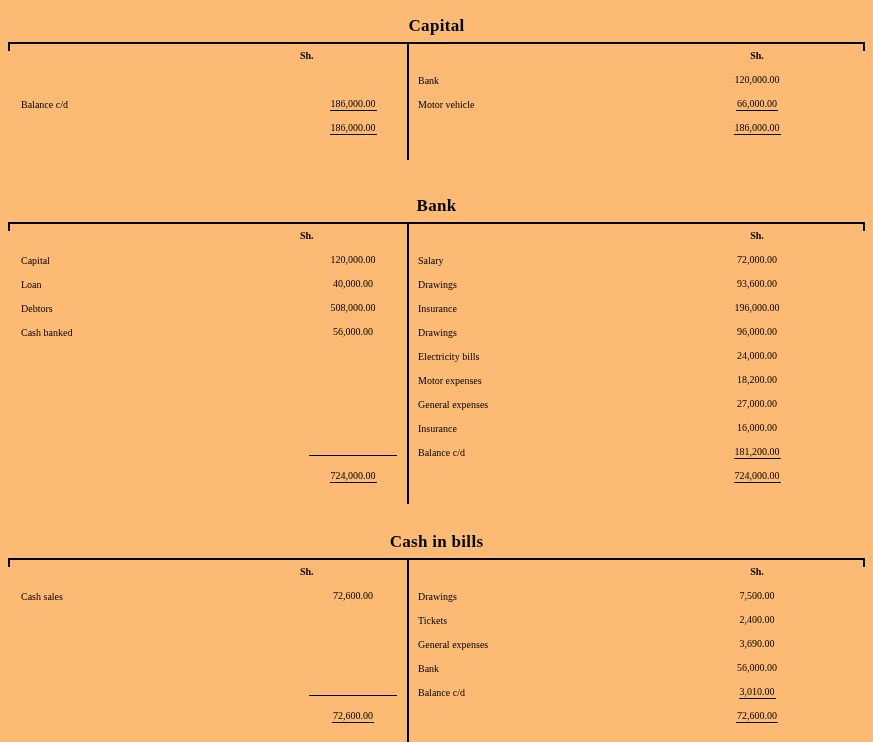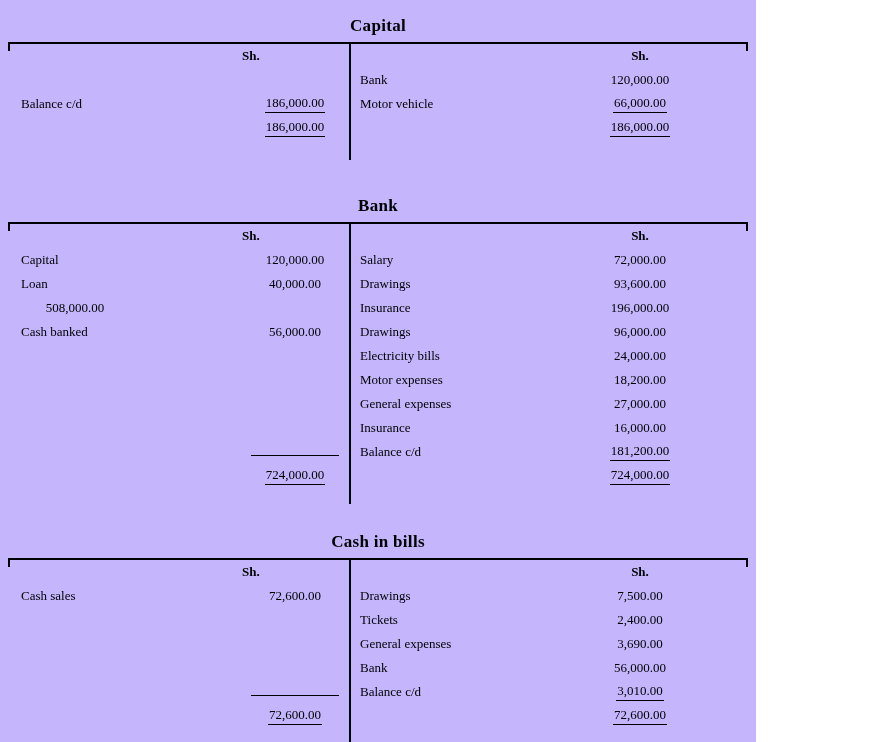--- a/index.html
+++ b/index.html
@@ -1,19 +1,19 @@
 <!DOCTYPE html>
 <html><head>
 <meta charset="utf-8">
 <style>
   * { box-sizing: border-box; }
   html, body { margin: 0; padding: 0; background: #ffffff; }
   .page {
-    width: 756px; height: 742px; overflow: hidden;
-    background: #c4b5fd; color: #000000;
+    width: 873px; height: 742px; overflow: hidden;
+    background: #fdba74; color: #000000;
     font-family: "Liberation Serif", serif;
     padding: 14px 8px 0 8px;
     position: relative;
   }
   .account { }
   .account.mt-bank { margin-top: 34px; }
   .account.mt-cash { margin-top: 26px; }
   .account-title {
     text-align: center; font-weight: bold; font-size: 17px;
     height: 28px; line-height: 24px; letter-spacing: 0.3px;
@@ -25,21 +25,21 @@
     content: ""; position: absolute; top: 0; width: 2px; height: 7px; background: #000;
   }
   .account-body::before { left: 0; }
   .account-body::after { right: 0; }
   .side { }
   .side.left  { width: 399px; padding-left: 13px; }
   .side.right { width: 458px; border-left: 2.5px solid #000; padding-left: 9px; padding-right: 54px; }
   .pb-capital { padding-bottom: 20px; }
   .pb-bank    { padding-bottom: 16px; }
   .pb-cash    { padding-bottom: 20px; }
-  .row { display: flex; align-items: center; height: 24px; font-size: 13px; }
+  .row { display: flex; align-items: center; height: 24px; font-size: 10px; }
   .row.header { font-weight: bold; }
   .lbl { flex: 1; white-space: nowrap; overflow: hidden; }
   .amt { width: 108px; text-align: center; white-space: nowrap; }
   .amt .val { display: inline-block; padding: 0 1px 1px 1px; }
   .amt .val.u { border-bottom: 1.4px solid #000; }
   .amt .rule { display: inline-block; width: 88px; height: 2px; border-bottom: 1.4px solid #000; }
   .header .amt { text-align: center; }
   .side.left .header .amt { text-align: left; }
 </style>
 </head>
@@ -99,20 +99,21 @@
         </div>
         <div class="row">
           <span class="lbl">Capital</span>
           <span class="amt"><span class="val">120,000.00</span></span>
         </div>
         <div class="row">
           <span class="lbl">Loan</span>
           <span class="amt"><span class="val">40,000.00</span></span>
         </div>
         <div class="row">
+          <span class="lbl">Debtors</span>
           <span class="amt"><span class="val">508,000.00</span></span>
         </div>
         <div class="row">
           <span class="lbl">Cash banked</span>
           <span class="amt"><span class="val">56,000.00</span></span>
         </div>
         <div class="row">
           <span class="lbl"></span>
           <span class="amt"></span>
         </div>

